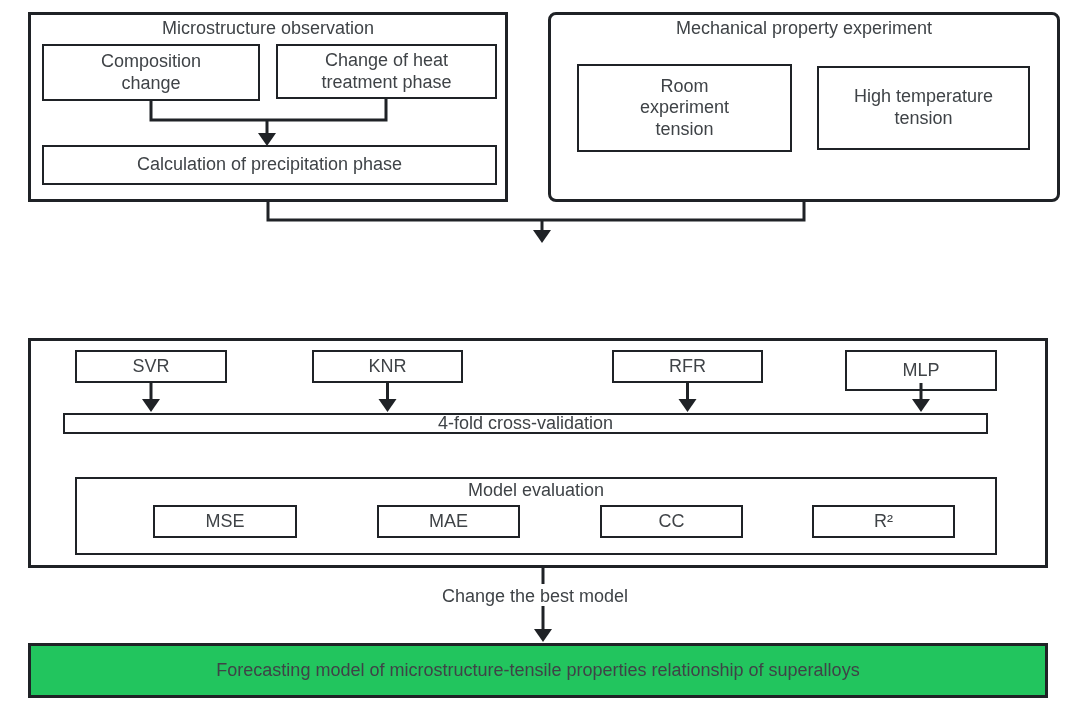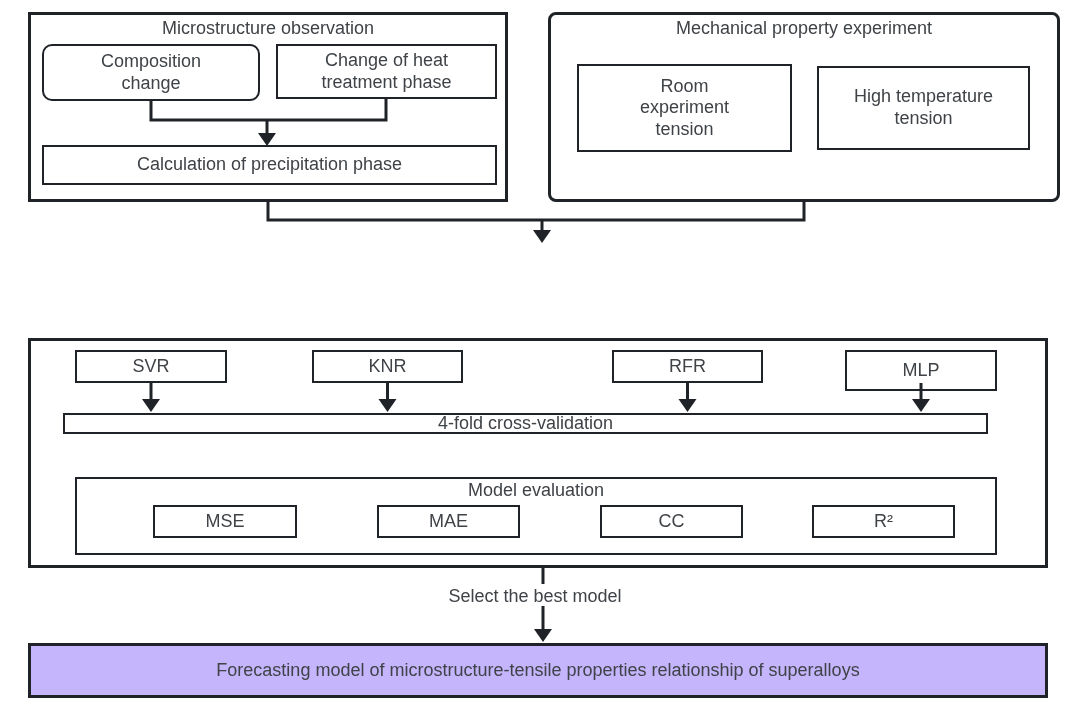--- a/index.html
+++ b/index.html
@@ -8,36 +8,36 @@
     font-family:"Liberation Sans",sans-serif;color:#3f4347;overflow:hidden;
   }
   .container{position:absolute;border:3px solid #1f2226;background:transparent;box-sizing:border-box;}
   .subcontainer{position:absolute;border:2px solid #1f2226;background:transparent;box-sizing:border-box;}
   .box{
     position:absolute;border:2px solid #1f2226;background:#ffffff;box-sizing:border-box;
     display:flex;align-items:center;justify-content:center;
     text-align:center;font-size:18px;line-height:1.2;white-space:pre-line;
   }
   .bigbox{
-    position:absolute;border:3px solid #1f2226;background:#c4b5fd;box-sizing:border-box;
+    position:absolute;border:3px solid #1f2226;background:#22c55e;box-sizing:border-box;
     display:flex;align-items:center;justify-content:center;
     text-align:center;font-size:18px;
   }
   .sec-title{position:absolute;left:0;right:0;top:3px;text-align:center;font-size:18px;}
   .free-label{position:absolute;left:0;right:0;text-align:center;font-size:18px;}
   .overlay{position:absolute;left:0;top:0;width:1070px;height:711px;z-index:5;pointer-events:none;}
 </style>
 </head>
 <body>
 
 <div class="canvas">
 
   <div class="container" style="left:28px;top:12px;width:480px;height:190px;">
     <div class="sec-title">Microstructure observation</div>
-    <div class="box" style="left:11px;top:29px;width:218px;height:57px;border-radius:10px;">Composition
+    <div class="box" style="left:11px;top:29px;width:218px;height:57px;">Composition
 change</div>
     <div class="box" style="left:245px;top:29px;width:221px;height:55px;">Change of heat
 treatment phase</div>
     <div class="box" style="left:11px;top:130px;width:455px;height:40px;">Calculation of precipitation phase</div>
   </div>
 
   <div class="container" style="left:548px;top:12px;width:512px;height:190px;border-radius:8px;">
     <div class="sec-title">Mechanical property experiment</div>
     <div class="box" style="left:26px;top:49px;width:215px;height:88px;">Room
 experiment
@@ -57,21 +57,21 @@
 
     <div class="subcontainer" style="left:44px;top:136px;width:922px;height:78px;">
       <div class="sec-title" style="top:1px;">Model evaluation</div>
       <div class="box" style="left:76px;top:26px;width:144px;height:33px;">MSE</div>
       <div class="box" style="left:300px;top:26px;width:143px;height:33px;">MAE</div>
       <div class="box" style="left:523px;top:26px;width:143px;height:33px;">CC</div>
       <div class="box" style="left:735px;top:26px;width:143px;height:33px;">R²</div>
     </div>
   </div>
 
-  <div class="free-label" style="top:586px;">Select the best model</div>
+  <div class="free-label" style="top:586px;">Change the best model</div>
 
   <div class="bigbox" style="left:28px;top:643px;width:1020px;height:55px;">Forecasting model of microstructure-tensile properties relationship of superalloys</div>
 
   <svg class="overlay" viewBox="0 0 1070 711">
     <g stroke="#1f2226" stroke-width="3" fill="none">
       <path d="M151,100 L151,120 L386,120 L386,98"></path>
       <path d="M267,120 L267,134"></path>
       <path d="M268,202 L268,220 L804,220 L804,202"></path>
       <path d="M542,220 L542,231"></path>
       <path d="M151,383 L151,400"></path>

